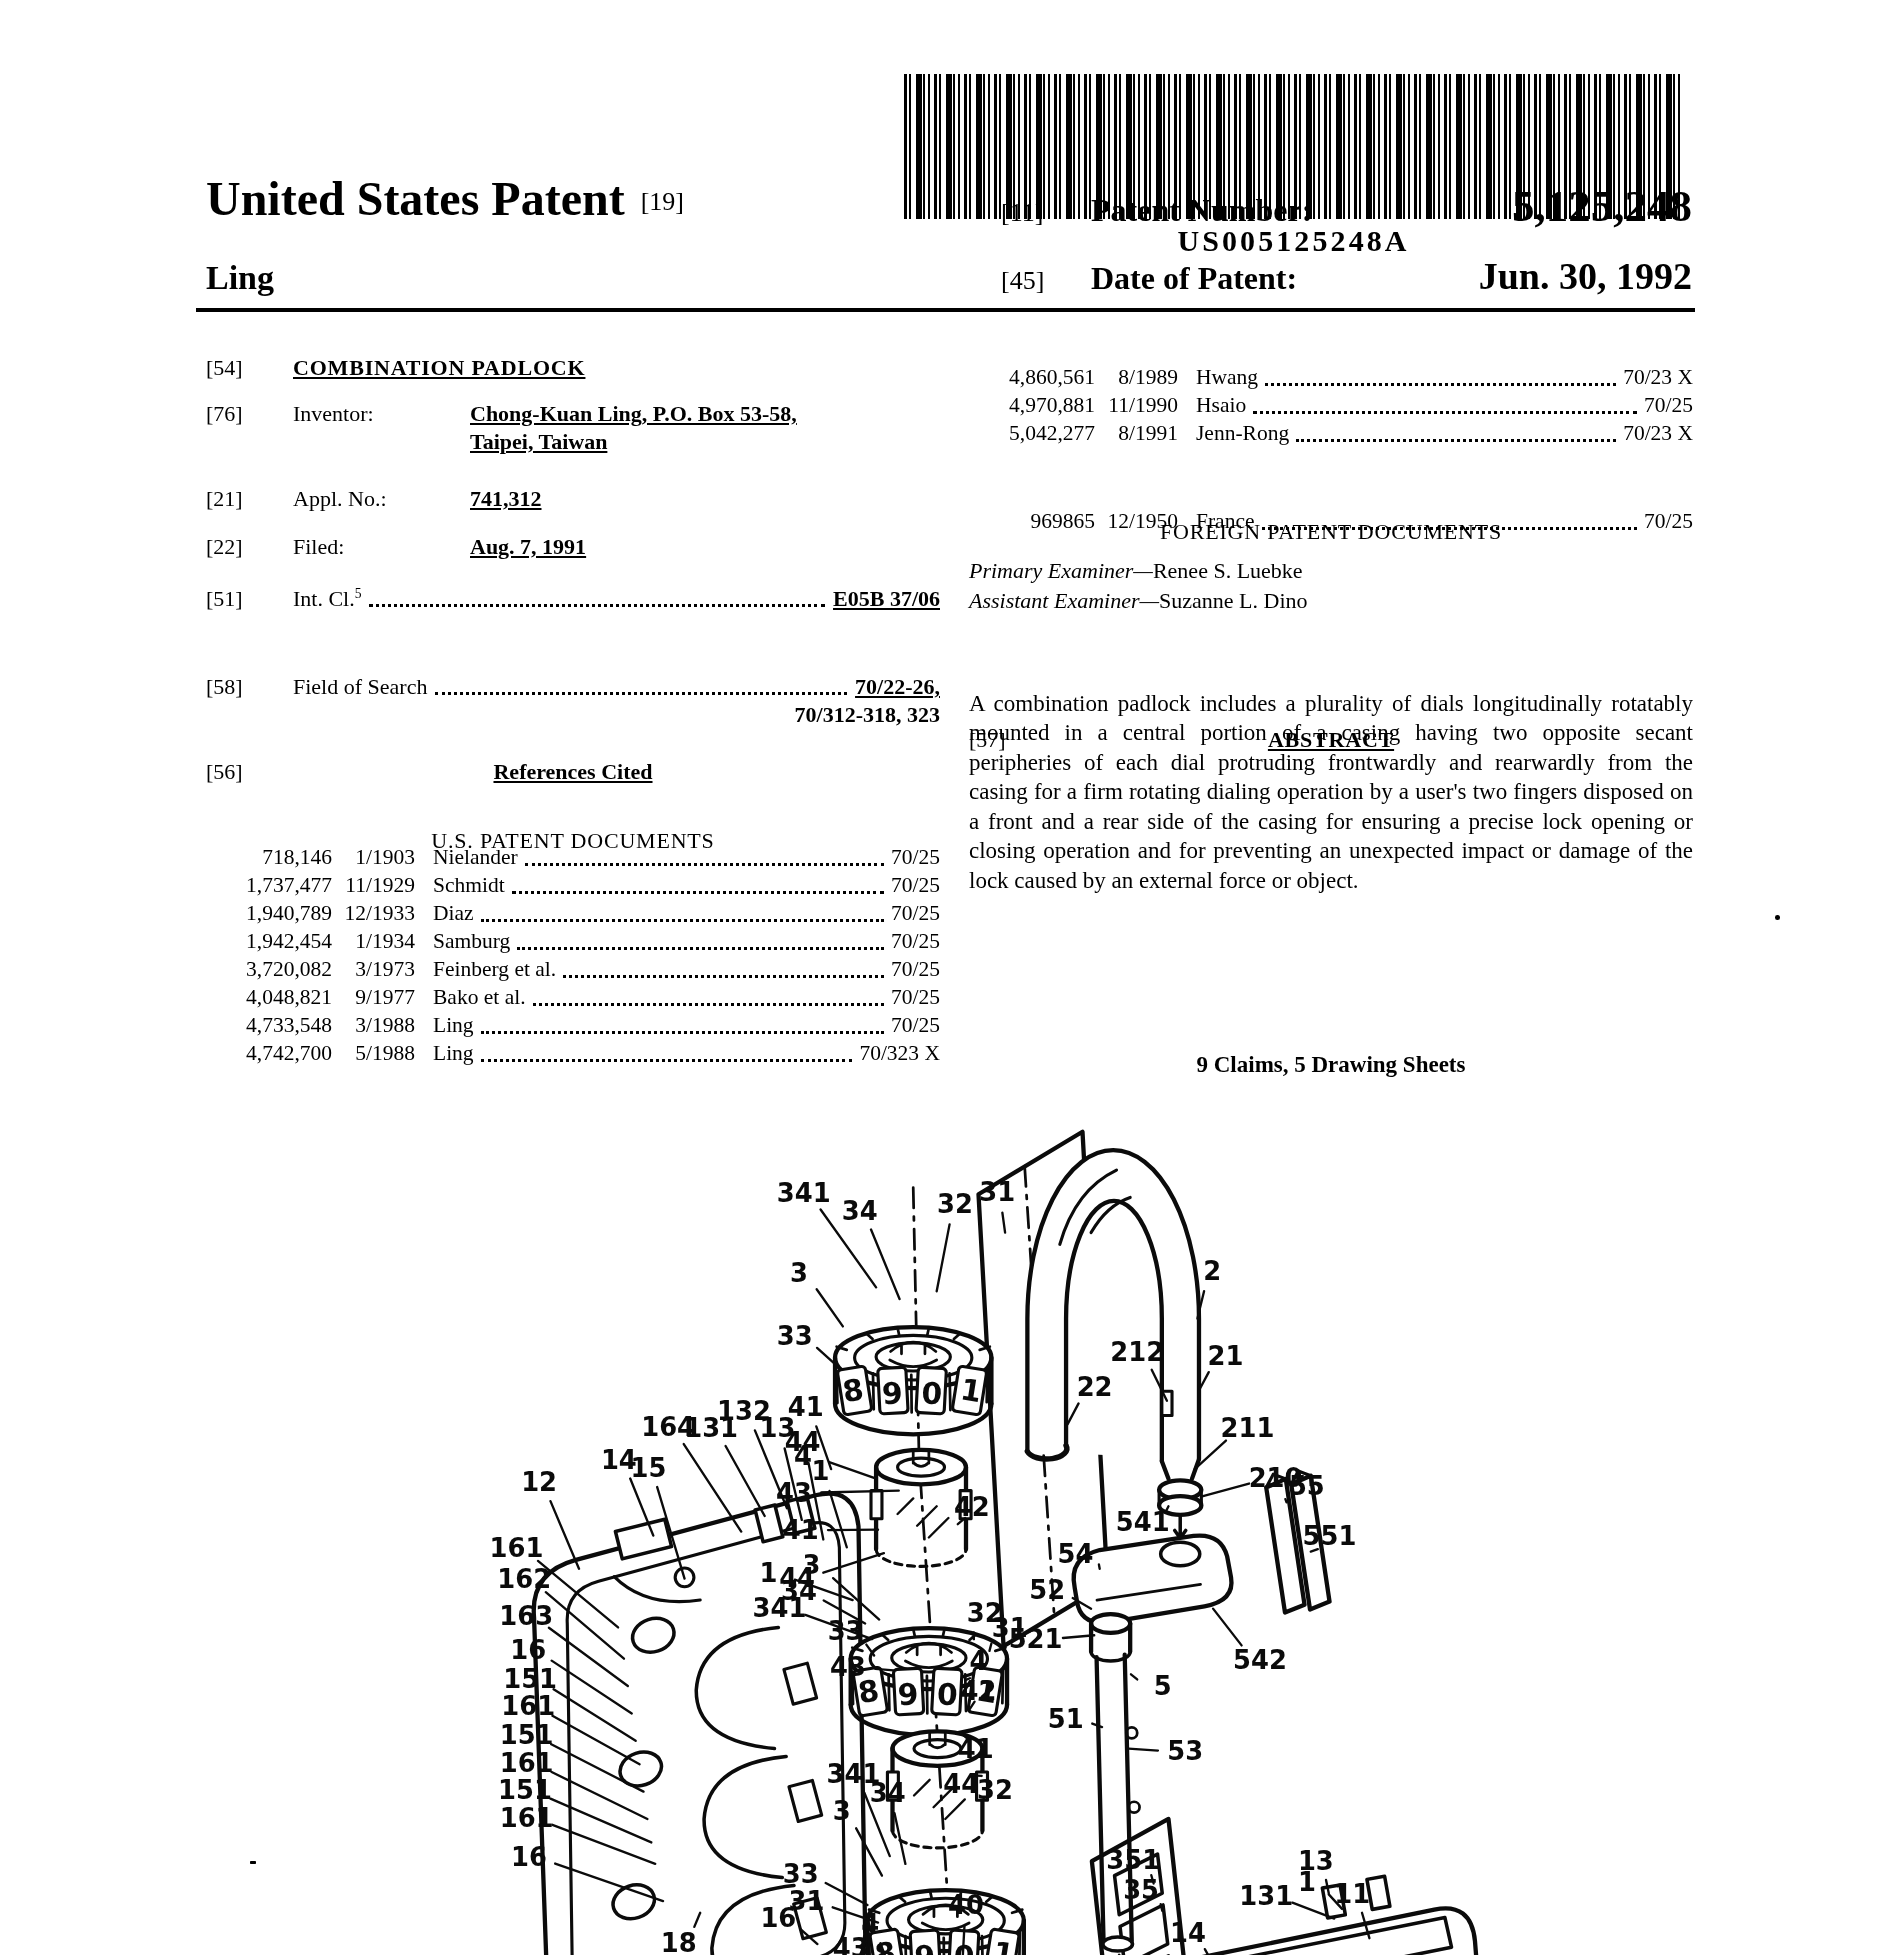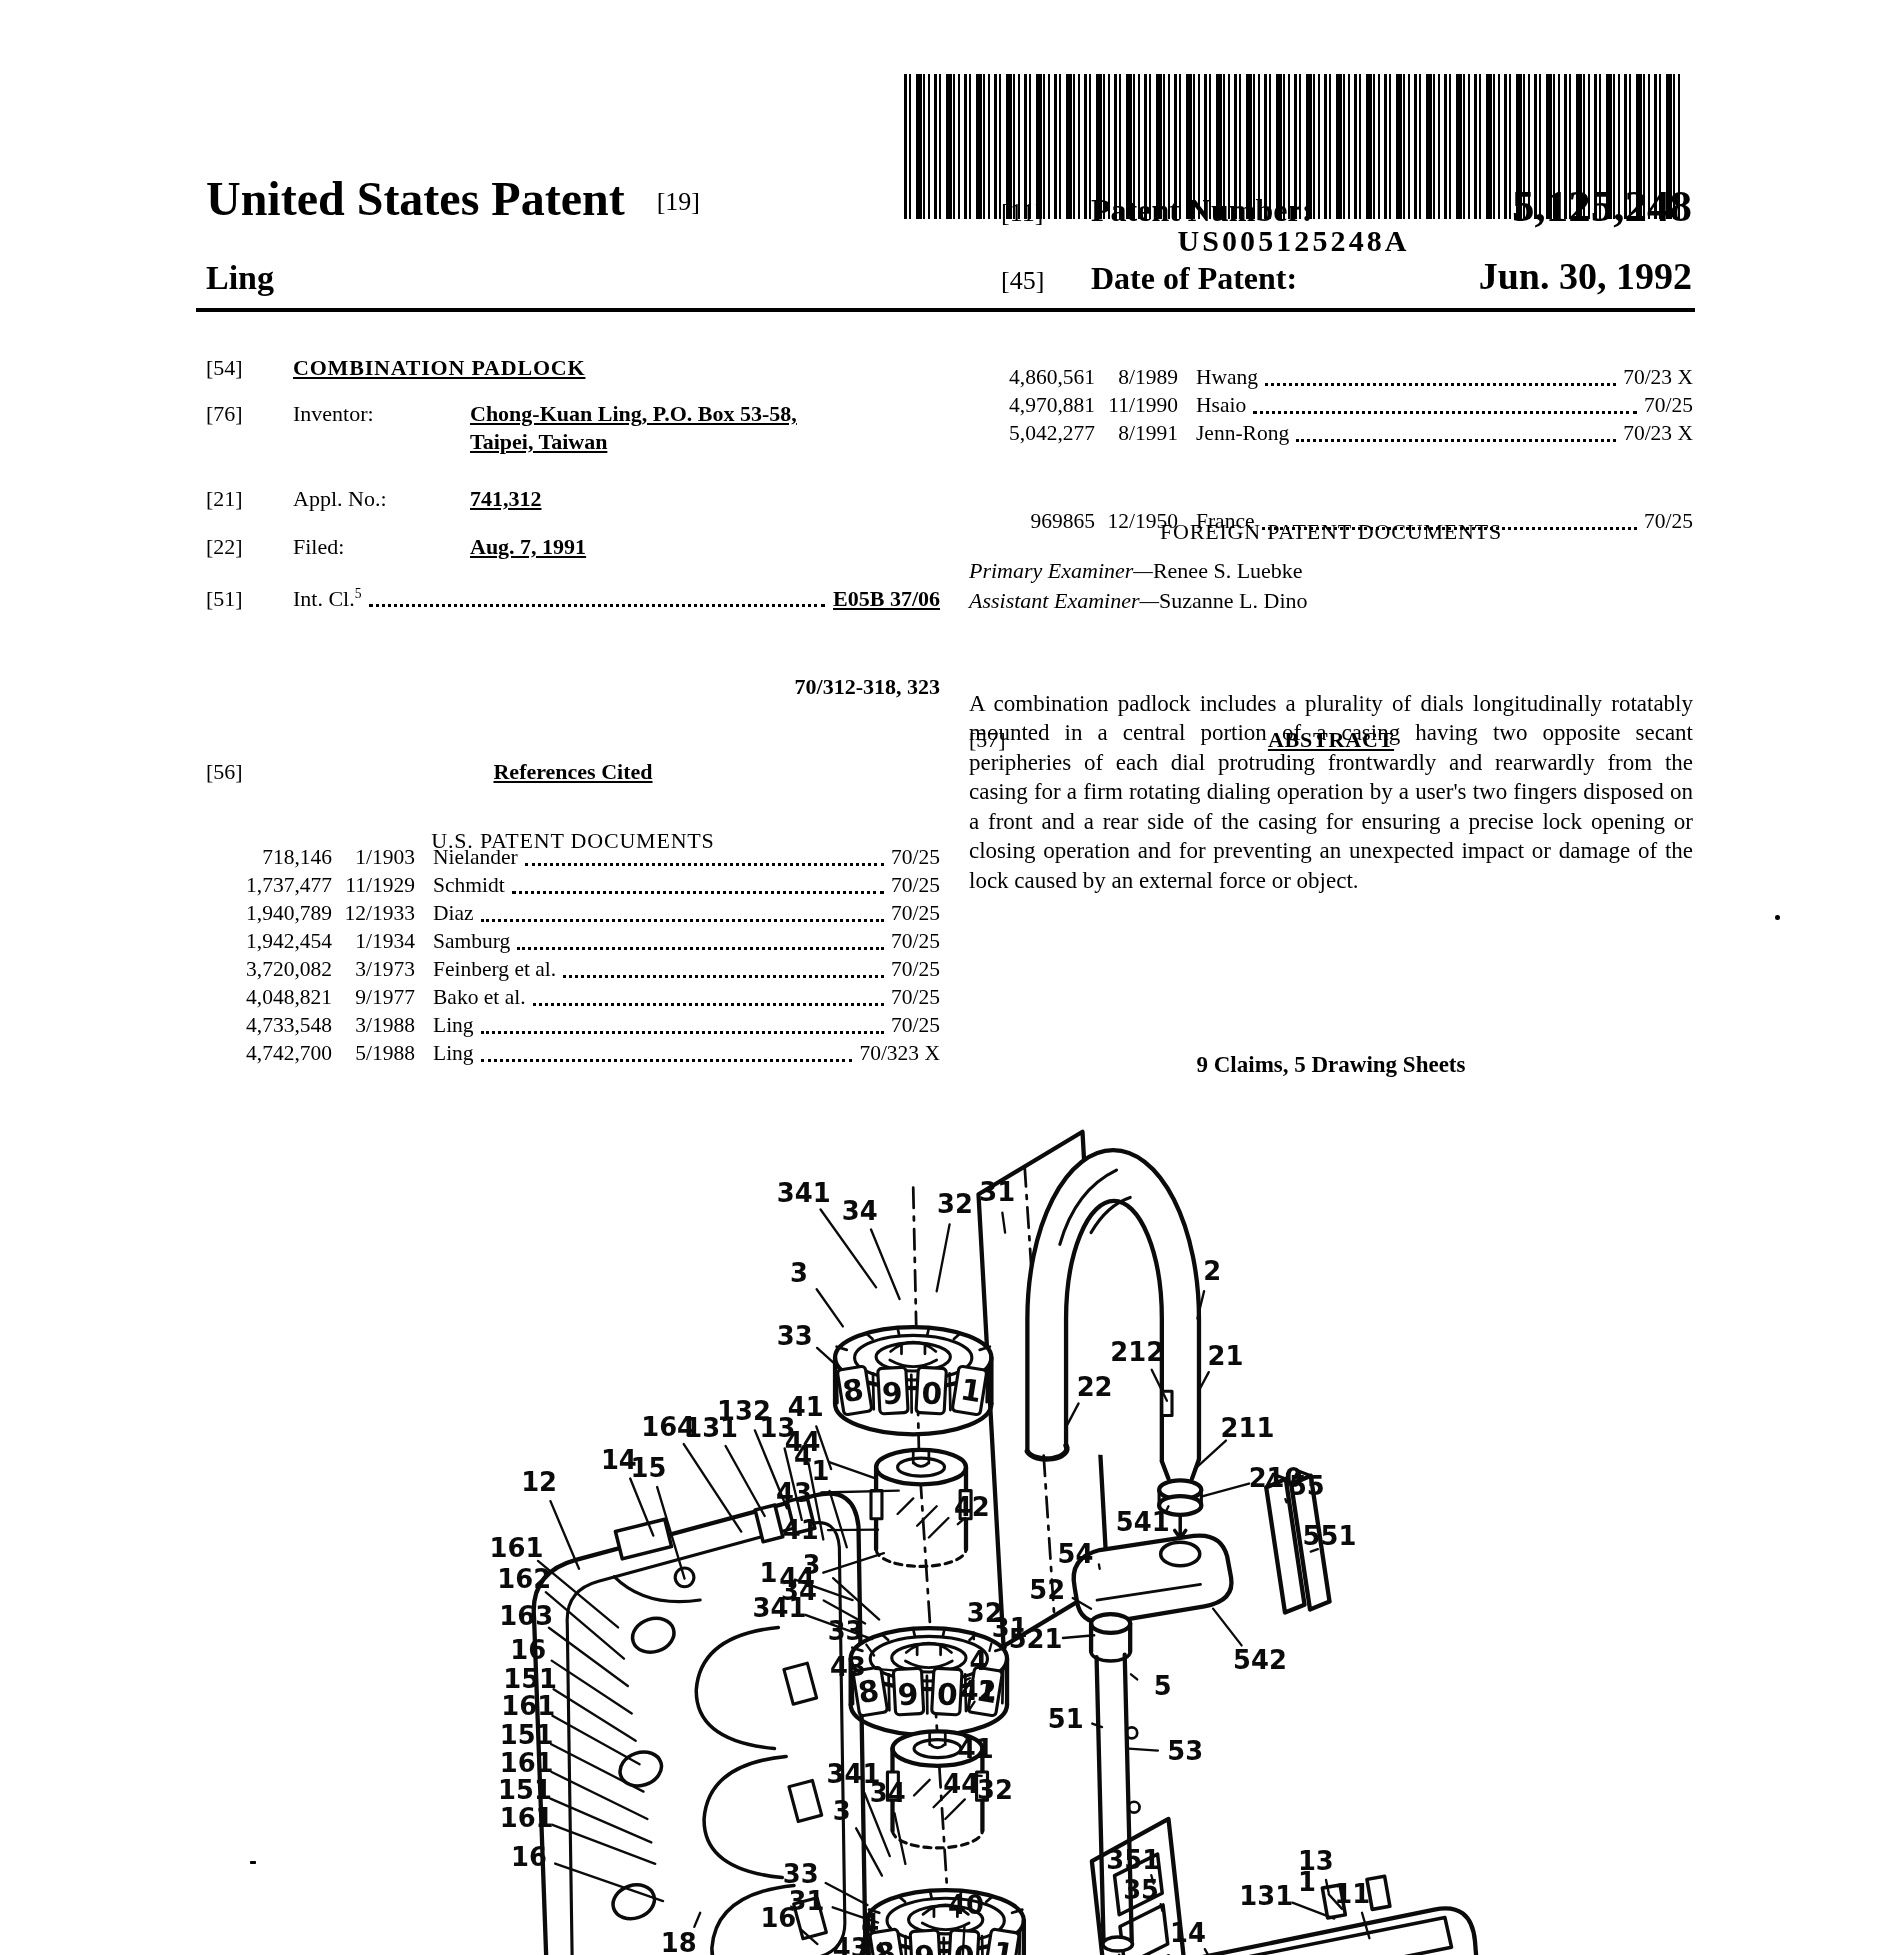--- a/index.html
+++ b/index.html
@@ -6,21 +6,21 @@
   .page{position:relative;width:1890px;height:2777px;background:#ffffff;overflow:hidden;
         font-family:"Liberation Serif",serif;color:#000;}
   .abs{position:absolute;}
   
   .barcode{left:904px;top:74px;width:779px;height:145px;
     background:repeating-linear-gradient(90deg,#000 0 3.1px,#fff 3.1px 5.5px,#000 5.5px 7.4px,#fff 7.4px 12px,
       #000 12px 17.6px,#fff 17.6px 19px,#000 19px 21px,#fff 21px 24px,#000 24px 26px,#fff 26px 30px);}
   .barcode-num{left:904px;top:226px;width:779px;text-align:center;
     font:bold 30px/1 "Liberation Serif",serif;letter-spacing:3.1px;}
   .h-title{left:206px;top:175px;font:bold 48px/1 "Liberation Serif",serif;white-space:nowrap;}
-  .h-title .tagnum{font:normal 26px/1 "Liberation Serif",serif;margin-left:32px;vertical-align:5.5px;}
+  .h-title .tagnum{font:normal 26px/1 "Liberation Serif",serif;margin-left:16px;vertical-align:5.5px;}
   .h-ling{left:206px;top:261px;font:bold 34px/1 "Liberation Serif",serif;}
   .pn-row,.dp-row{left:1001px;width:691px;display:flex;align-items:baseline;white-space:nowrap;justify-content:space-between;}
   .pn-row{top:184px;}
   .dp-row{top:257px;}
   .br-tag{font:normal 26px/1 "Liberation Serif",serif;width:90px;flex:none;}
   .hdr-label{font:bold 32px/1 "Liberation Serif",serif;}
   .spacer{flex:1;}
   .pn-val{font:bold 45px/1 "Liberation Serif",serif;}
   .dp-val{font:bold 38px/1 "Liberation Serif",serif;}
   .rule{left:196px;top:308px;width:1499px;height:4.3px;background:#000;}
@@ -123,20 +123,26 @@
     <div class="row">
         <span class="tag">[51]</span>
       <span class="lbl"><span>Int. Cl.</span><sup>5</sup></span>
       <span class="dots"></span>
       <span class="b">E05B 37/06</span>
       </div>
   </div>
 
 
   <div class="sec lcol" style="top:673px;">
+    <div class="row">
+        <span class="tag">[58]</span>
+      <span class="lbl">Field of Search</span>
+      <span class="dots"></span>
+      <span class="b">70/22-26,</span>
+      </div>
     <div class="right2">70/312-318, 323</div>
   </div>
 
   <div class="sec lcol ctrrow" style="top:758px;">
     <span class="tag">[56]</span>
     <span class="b">References Cited</span>
   </div>
 
   <div class="sec lcol ctrrow caps" style="top:799px;">U.S. PATENT DOCUMENTS</div>
 

